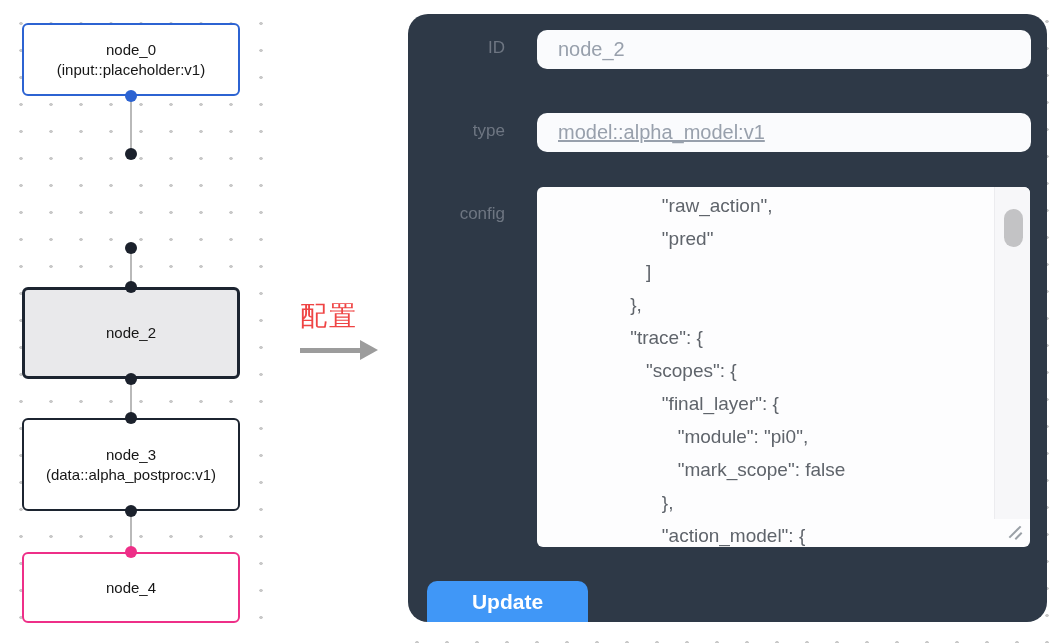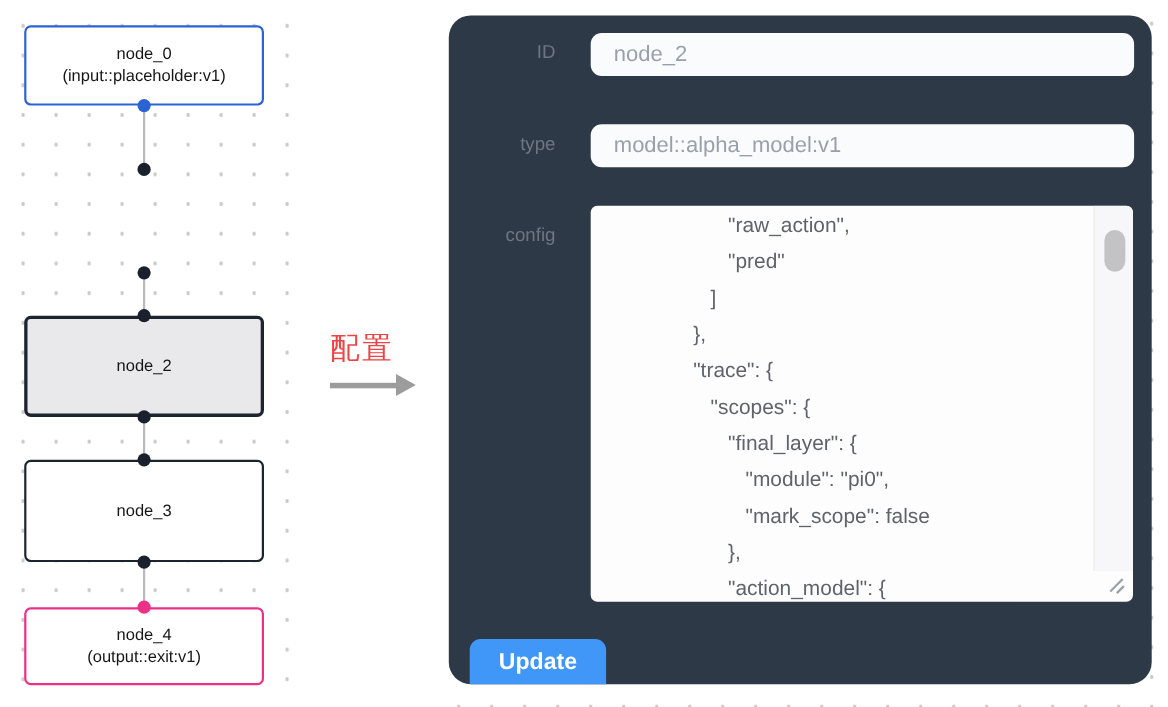--- a/index.html
+++ b/index.html
@@ -61,21 +61,21 @@
   }
   .text-field {
     position:absolute; left:129px; width:494px; height:39px;
     background:#fafbfd; border:none; outline:none; border-radius:10px;
     color:#98a0ac; font-size:20px; padding:0 0 0 21px;
     font-family:"Liberation Sans", sans-serif;
   }
   #id-label    { top:24px; }
   #id-field    { top:16px; }
   #type-label  { top:107px;padding-left:28px; }
-  #type-field  { top:99px; }
+  #type-field  { top:99px;text-decoration:underline; }
   #config-label{ top:190px; }
 
   .config-box {
     position:absolute; left:129px; top:173px; width:493px; height:360px;
     background:#fdfdfe; border-radius:6px; overflow:hidden;
   }
   .config-text {
     position:absolute; left:14px; top:2px; right:40px;
     white-space:pre; color:#5f646b; font-size:19px; line-height:33px;
     font-family:"Liberation Sans", sans-serif;
@@ -87,21 +87,21 @@
   .config-scroll-thumb {
     position:absolute; left:9px; top:22px; width:19px; height:38px;
     background:#c3c3c5; border-radius:10px;
   }
   .resize-grip { position:absolute; right:6px; bottom:6px; width:18px; height:18px; }
   .resize-grip span { position:absolute; background:#9aa0a6; height:2px; transform:rotate(-45deg); }
   .resize-grip span:nth-child(1){ width:16px; left:1px; top:8px; }
   .resize-grip span:nth-child(2){ width:9px;  left:8px; top:12px; }
 
   .update-btn {
-    position:absolute; left:19px; top:567px; width:124px; height:55px;
+    position:absolute; left:19px; top:567px; width:161px; height:55px;
     background:#4097f7; color:#ffffff; border:none; border-radius:10px;
     font-size:21px; font-weight:600; font-family:"Liberation Sans", sans-serif;
     padding-bottom:14px; cursor:pointer;
   }
 </style>
 </head>
 <body>
 
 <div class="flow-canvas">
 
@@ -110,25 +110,25 @@
     <div class="ntype">(input::placeholder:v1)</div>
   </div>
 
 
   <div class="node selected" style="top:287px; height:92px;">
     <div class="nid">node_2</div>
   </div>
 
   <div class="node" style="top:418px; height:93px;">
     <div class="nid">node_3</div>
+    <div class="ntype">(data::alpha_postproc:v1)</div>
   </div>
 
   <div class="node pink" style="top:552px; height:71px;">
     <div class="nid">node_4</div>
-    <div class="ntype">(output::exit:v1)</div>
   </div>
 
   <div class="edge" style="top:96px;  height:58px;"></div>
   <div class="edge" style="top:248px; height:39px;"></div>
   <div class="edge" style="top:379px; height:39px;"></div>
   <div class="edge" style="top:511px; height:41px;"></div>
 
   <div class="port blue" style="top:90px;"></div>
   <div class="port" style="top:148px;"></div>
   <div class="port" style="top:242px;"></div>

